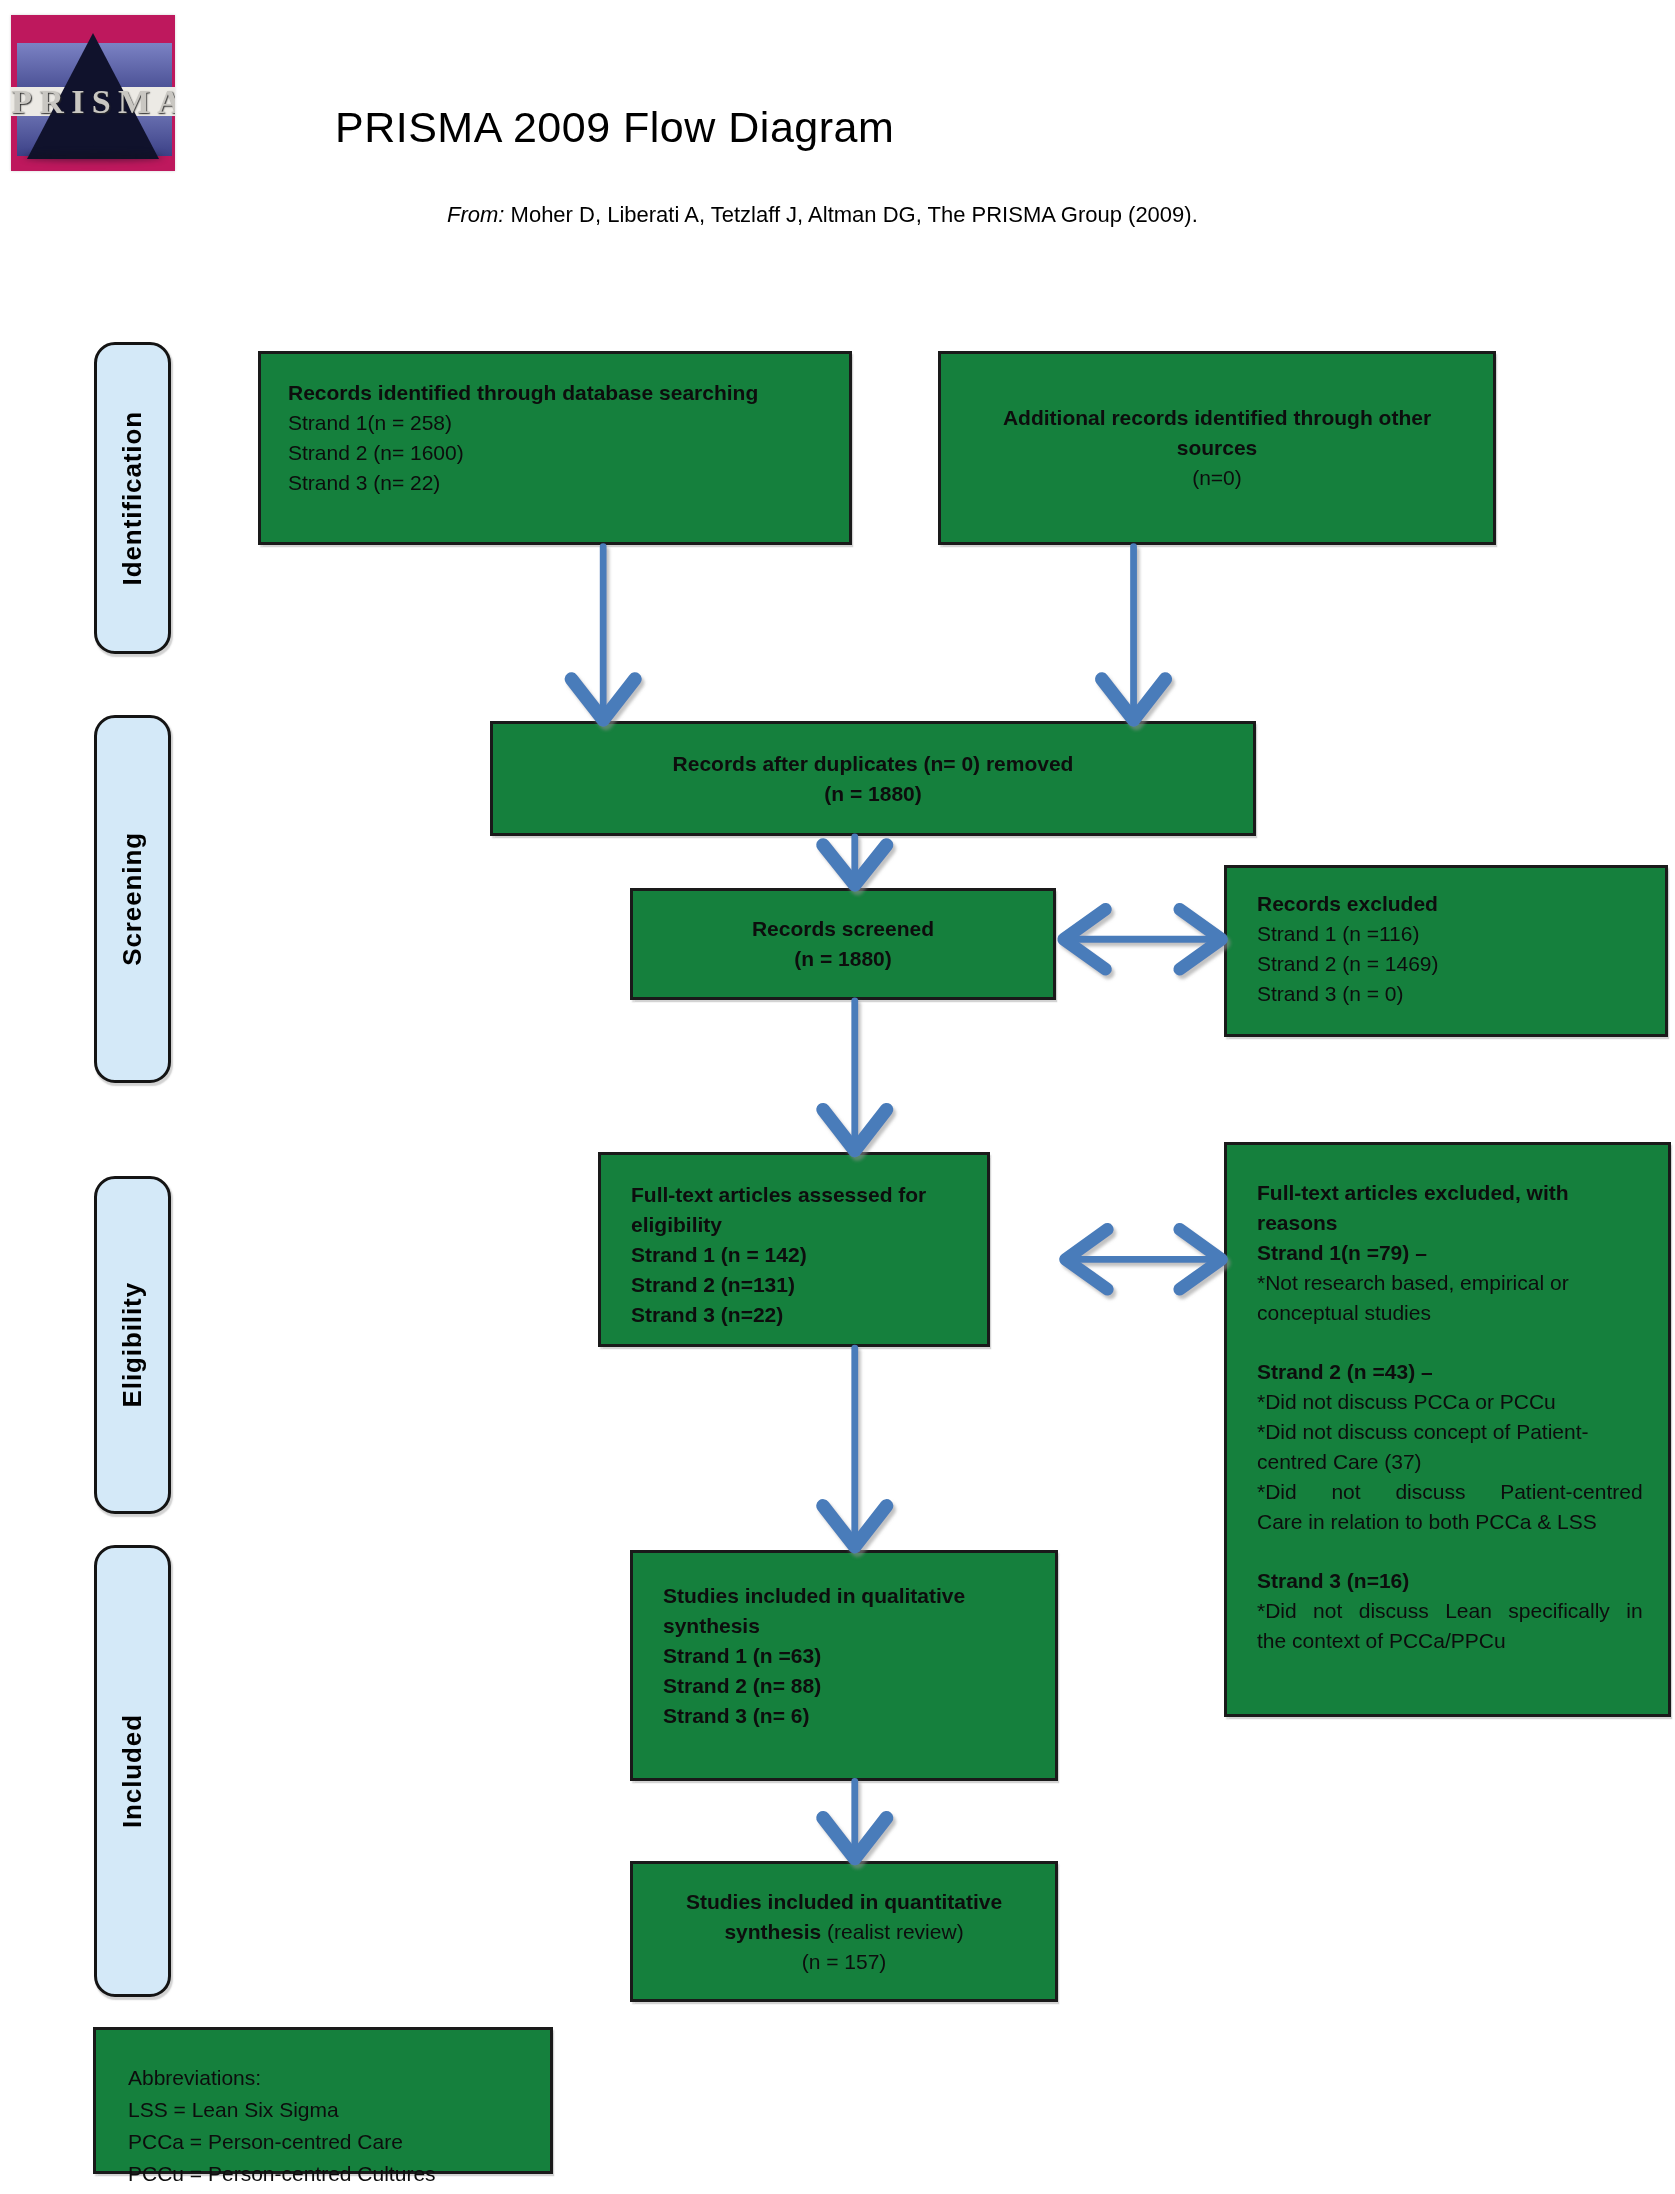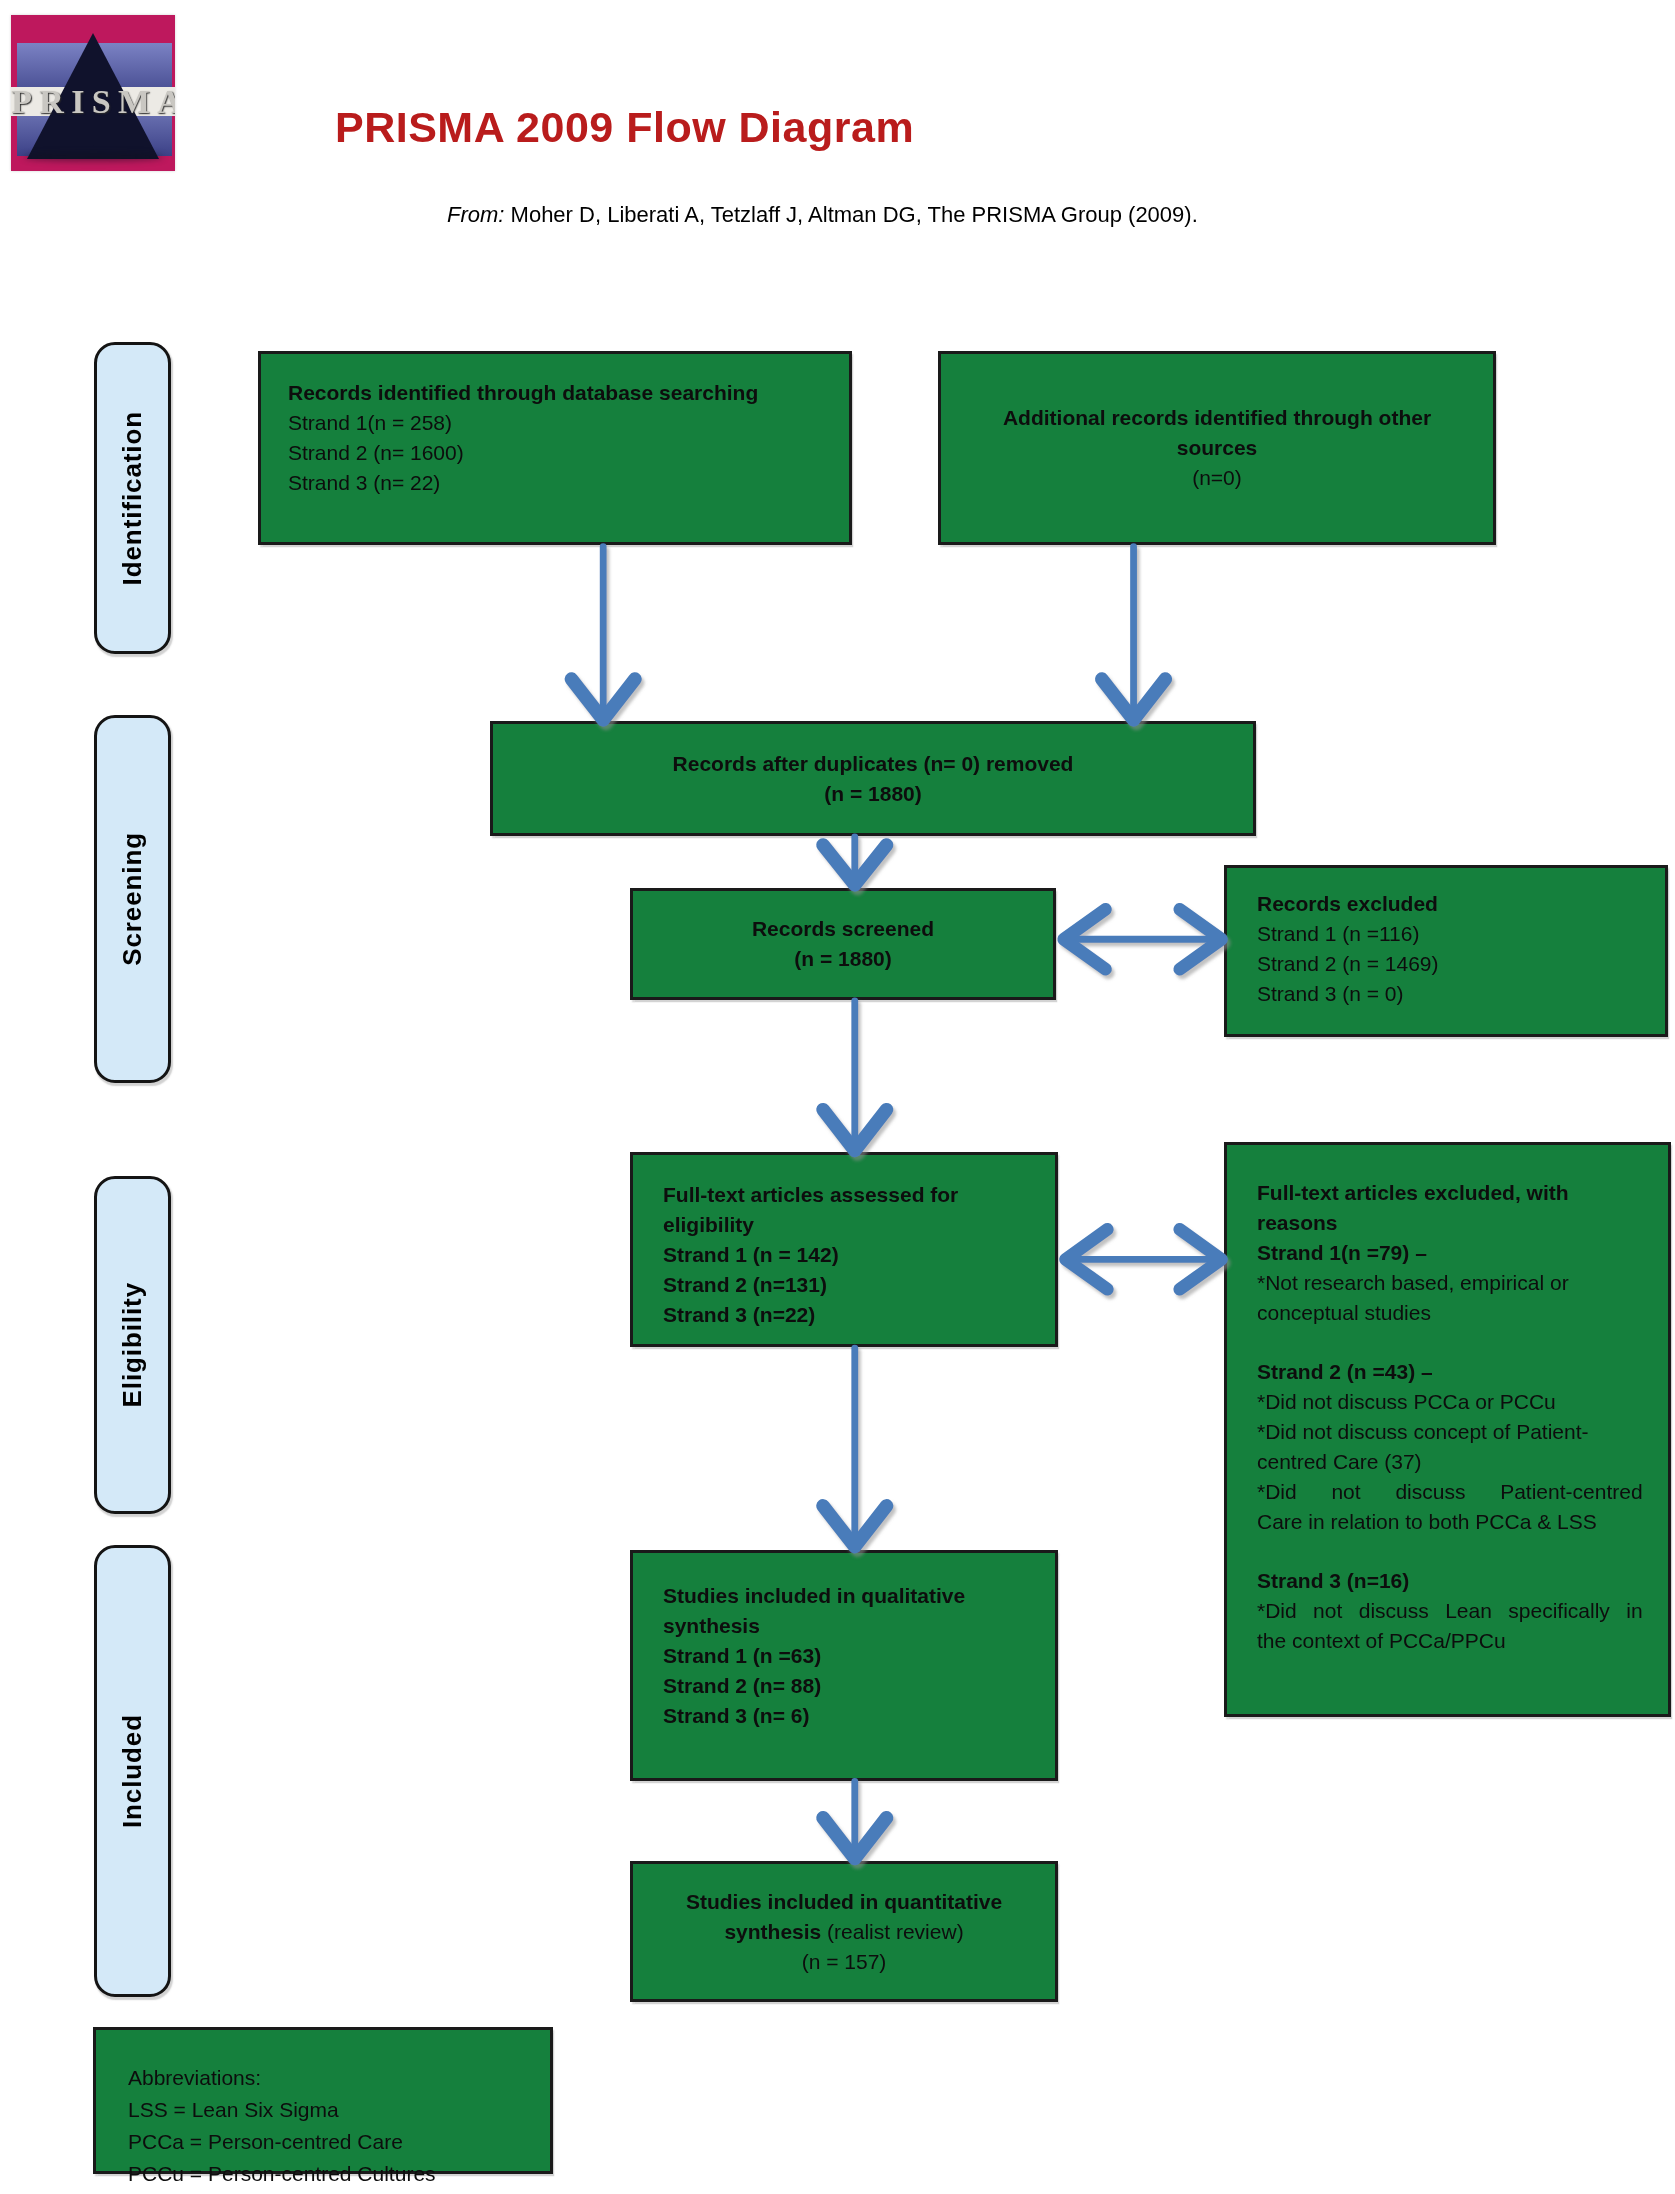--- a/index.html
+++ b/index.html
@@ -19,22 +19,22 @@
   #logo .tri { position:absolute; left:50%; top:18px; transform:translateX(-50%);
           width:0; height:0; border-left:66px solid transparent;
           border-right:66px solid transparent; border-bottom:126px solid #10122c; }
   #logo .tri-shadow { position:absolute; left:12.7px; right:12.7px; bottom:10px; height:7.3px;
           background:rgba(15,15,30,.5); border-radius:50%; filter:blur(3.2px); }
   #logo .logo-text { position:absolute; left:0; right:0; top:68px; text-align:center;
           font-family:"Liberation Serif","DejaVu Serif",serif;
           font-size:34px; font-weight:bold; letter-spacing:7.3px;
           color:#c9c7c2; text-shadow:0.9px 0.9px 1.4px #2a2a2a; }
 
-  #page-title { position:absolute; left:335px; top:103px; font-size:43px; font-weight:bold;
-          letter-spacing:0.5px; color:#b91c1c; }
+  #page-title { position:absolute; left:335px; top:103px; font-size:43px; font-weight:normal;
+          letter-spacing:0.5px; color:#000000; }
   #from-line { position:absolute; left:447px; top:190px; font-size:22px; color:#000;margin-top:12px; }
   #from-line .fl { font-style:italic; }
 
   
   .stage { position:absolute; left:94px; width:77px; background:#d4e9f8;
           border:3.2px solid #141414; border-radius:21px; box-sizing:border-box;
           display:flex; align-items:center; justify-content:center;
           box-shadow:1.8px 2.7px 1.4px rgba(140,140,140,.4); }
   .stage span { writing-mode:vertical-rl; transform:rotate(180deg);
           font-weight:bold; font-size:26px; letter-spacing:0.9px; color:#000; white-space:nowrap; }
@@ -50,21 +50,21 @@
   .center { display:flex; flex-direction:column; justify-content:center; text-align:center; }
   .b  { font-weight:bold; }
   .sp { margin-top:29px; }
   .jst { text-align:justify; text-align-last:justify; }
 
   #box-identified    { left:258px;  top:351px;  width:594px; height:194px; padding:23.6px 18px 0 27px; }
   #box-additional    { left:938px; top:351px;  width:558px; height:194px; padding:0 25px; }
   #box-duplicates    { left:490px; top:721px; width:766px; height:115px; }
   #box-screened      { left:630px; top:888px; width:426px;  height:112px; }
   #box-rec-excluded  { left:1224px; top:865px; width:444px;  height:172px; padding:21px 18px 4px 30px; }
-  #box-assessed      { left:630px; top:1152px; width:428px;  height:195px; padding:25.4px 18px 0 30px; }
+  #box-assessed      { left:598px; top:1152px; width:392px;  height:195px; padding:25.4px 18px 0 30px; }
   #box-ft-excluded   { left:1224px; top:1142px; width:447px;  height:575px; padding:33px 25.4px 0 30px; }
   #box-qualitative   { left:630px; top:1550px; width:428px;  height:231px; padding:28px 18px 0 30px; }
   #box-quantitative  { left:630px; top:1861px; width:428px;  height:141px; }
   #box-abbreviations { left:93px;  top:2027px; width:460px; height:147px; padding:32px 13.6px 0 32px; line-height:32px; }
 
   
   #arrows { position:absolute; left:0; top:0; width:1676px; height:2194px; pointer-events:none; }
 </style>
 </head>
 <body>

